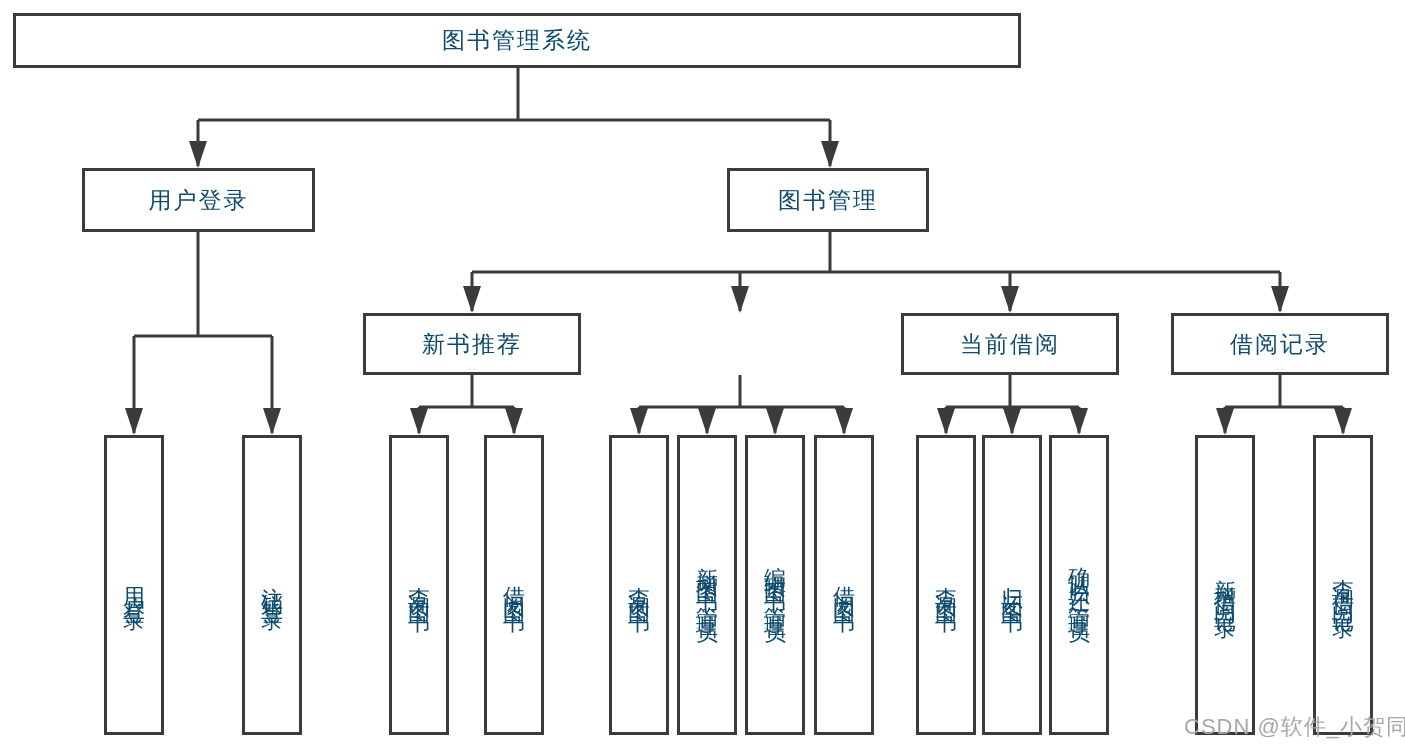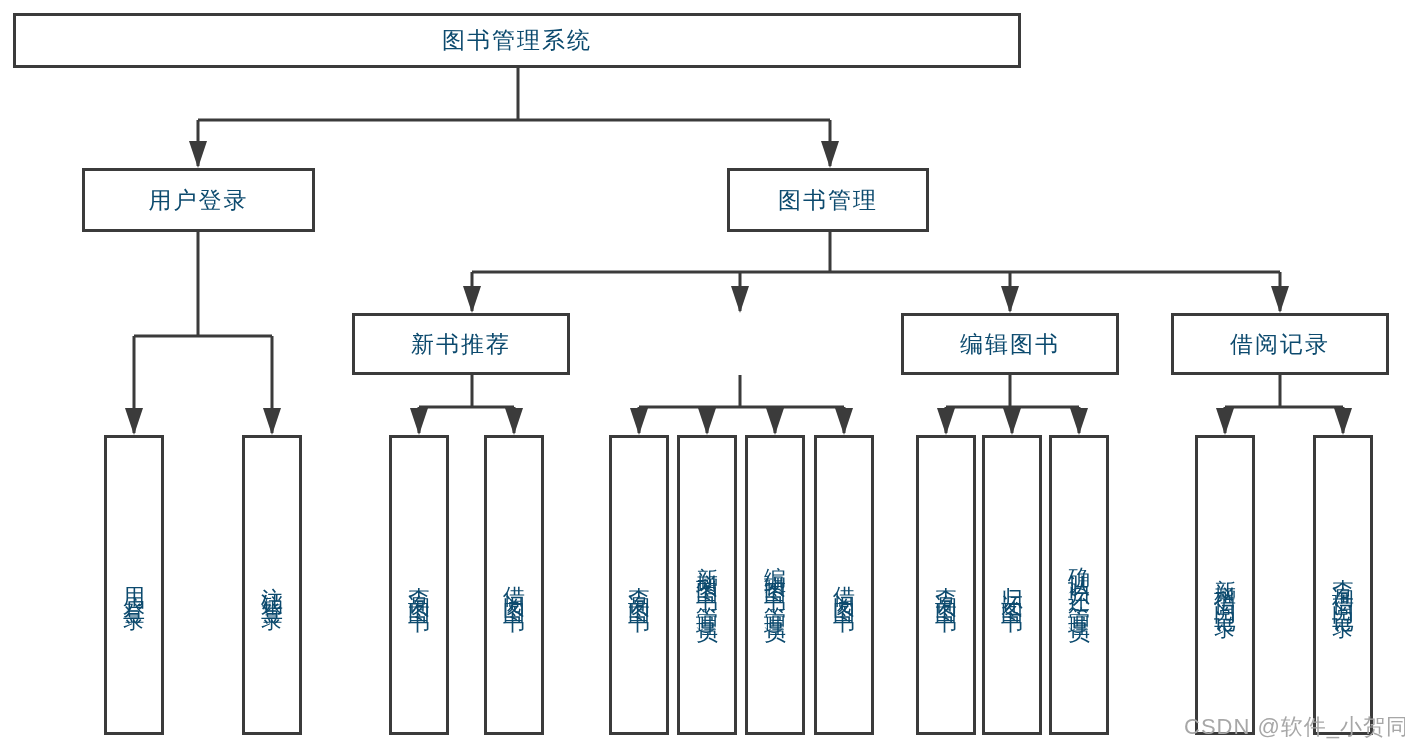--- a/index.html
+++ b/index.html
@@ -36,21 +36,21 @@
     white-space: nowrap;
   }
   .root-node {
     left: 13px; top: 13px;
     width: 1008px; height: 55px;
   }
   .l2-node { top: 168px; height: 64px; }
   .l2-a { left: 82px;  width: 233px; }
   .l2-b { left: 727px; width: 202px; }
   .l3-node { top: 313px; height: 62px; width: 218px; }
-  .l3-a { left: 352px; }
+  .l3-a { left: 363px; }
   .l3-b { left: 631px; }
   .l3-c { left: 901px; }
   .l3-d { left: 1171px; }
   .leaf {
     top: 435px;
     width: 60px;
     height: 300px;
   }
   .leaf span {
     writing-mode: vertical-rl;
@@ -142,21 +142,21 @@
     <span>用户登录</span>
   </div>
   <div class="node l2-node l2-b">
     <span>图书管理</span>
   </div>
 
   <div class="node l3-node l3-a">
     <span>新书推荐</span>
   </div>
   <div class="node l3-node l3-c">
-    <span>编辑图书</span>
+    <span>当前借阅</span>
   </div>
   <div class="node l3-node l3-d">
     <span>借阅记录</span>
   </div>
 
   <div class="node leaf" style="left:104px">
     <span>用户登录</span>
   </div>
   <div class="node leaf" style="left:242px">
     <span>注销登录</span>

